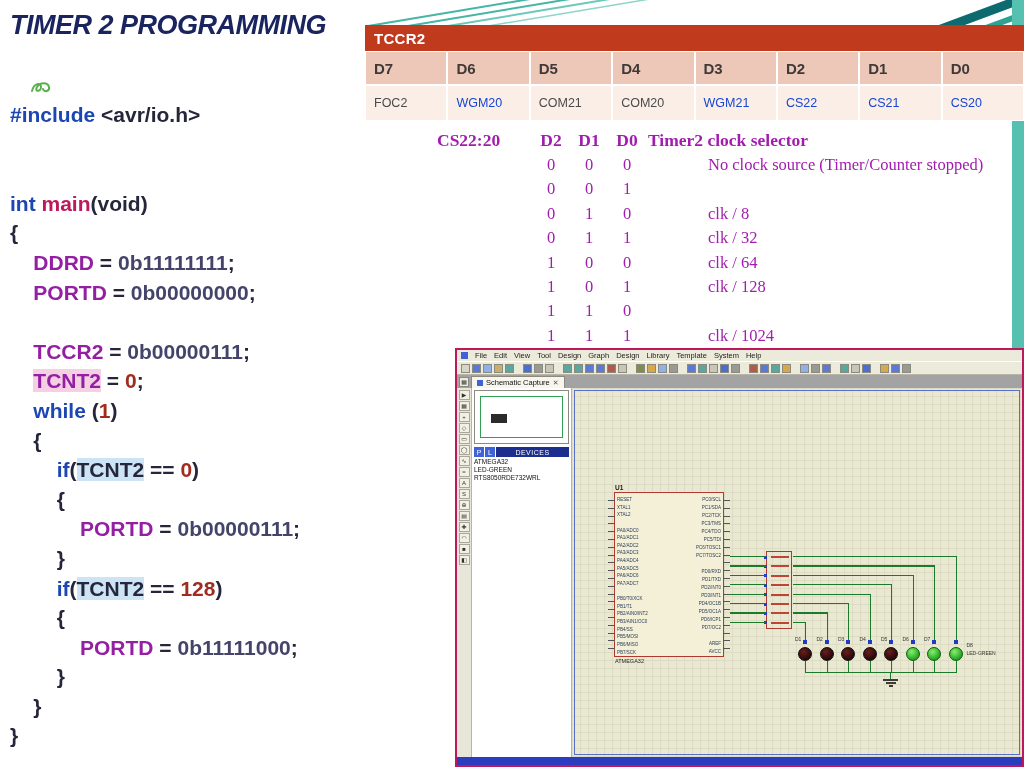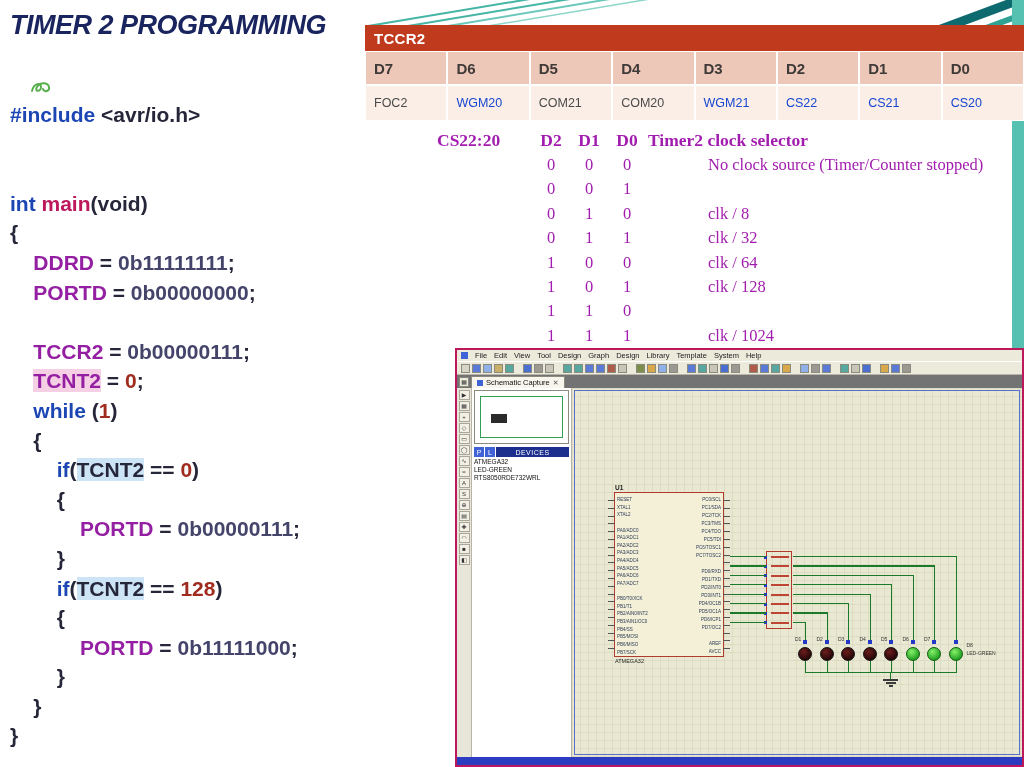--- a/index.html
+++ b/index.html
@@ -33,21 +33,21 @@
   .clock-row .desc{padding-left:62px;}
   .clock-head .desc{padding-left:2px;}
 
   
   .proteus{position:absolute;left:455px;top:348px;width:569px;height:419px;background:#d6d3c6;border:2px solid #be185d;z-index:3;overflow:hidden;}
   .pt-menubar{height:11px;display:flex;align-items:center;gap:7px;padding:0 4px;font-size:7.5px;color:#222;background:#eceadb;}
   .pt-appicon{width:7px;height:7px;background:#3f62d6;flex:none;}
   .pt-toolbar{height:14px;background:#eceadb;border-top:1px solid #fff;border-bottom:1px solid #b8b5a8;display:flex;align-items:center;gap:2px;padding:0 4px;}
   .pt-icon{width:9px;height:9px;border:1px solid #8a8a80;flex:none;}
   .pt-sep{width:5px;height:10px;flex:none;}
-  .pt-tabbar{height:13px;background:#737373;display:flex;align-items:flex-end;padding-left:2px;gap:2px;}
+  .pt-tabbar{height:13px;background:#a3a3a3;display:flex;align-items:flex-end;padding-left:2px;gap:2px;}
   .pt-tabicon{width:10px;height:10px;background:#eceadb;border:1px solid #8a8a80;margin-bottom:1px;font-size:6px;line-height:8px;text-align:center;color:#333;}
   .pt-tab{height:12px;background:#f7f5ec;border:1px solid #8a8a80;border-bottom:none;display:flex;align-items:center;gap:3px;font-size:7.5px;padding:0 5px;color:#111;}
   .pt-tab-bullet{width:6px;height:6px;background:#3f62d6;}
   .pt-tab-close{color:#555;font-size:7px;}
   .pt-body{display:flex;height:369px;background:#fff;}
   .pt-strip{width:15px;background:#e8e6d8;border-right:1px solid #b8b5a8;display:flex;flex-direction:column;align-items:center;padding-top:2px;gap:1px;}
   .pt-sicon{width:11px;height:10px;background:#f2f0e4;border:1px solid #aaa79a;font-size:6px;line-height:8px;text-align:center;color:#333;}
   .pt-devpanel{width:100px;background:#fff;border-right:1px solid #b8b5a8;display:flex;flex-direction:column;}
   .pt-preview{height:54px;margin:2px;border:1px solid #8a8a80;position:relative;background:#fff;flex:none;}
   .pt-preview-rect{position:absolute;left:5px;top:5px;right:5px;bottom:5px;border:1px solid #2fa052;}

